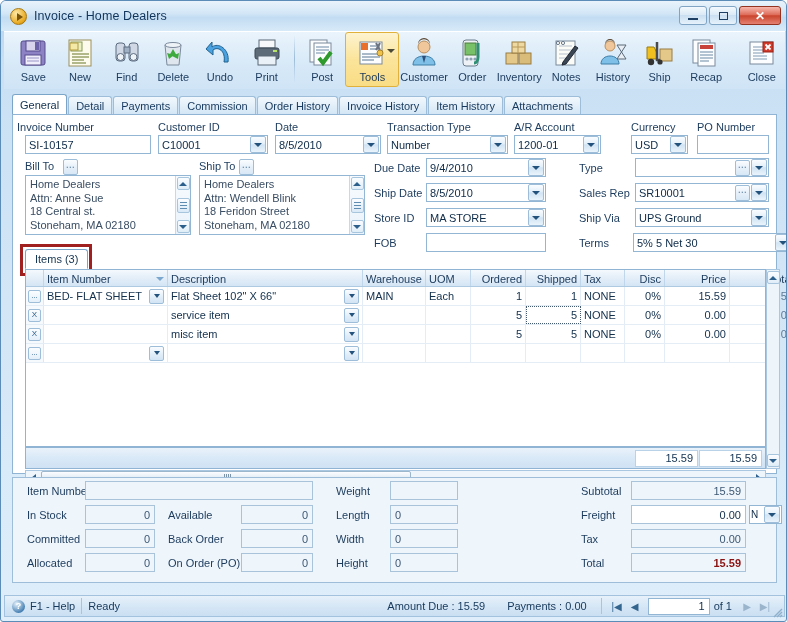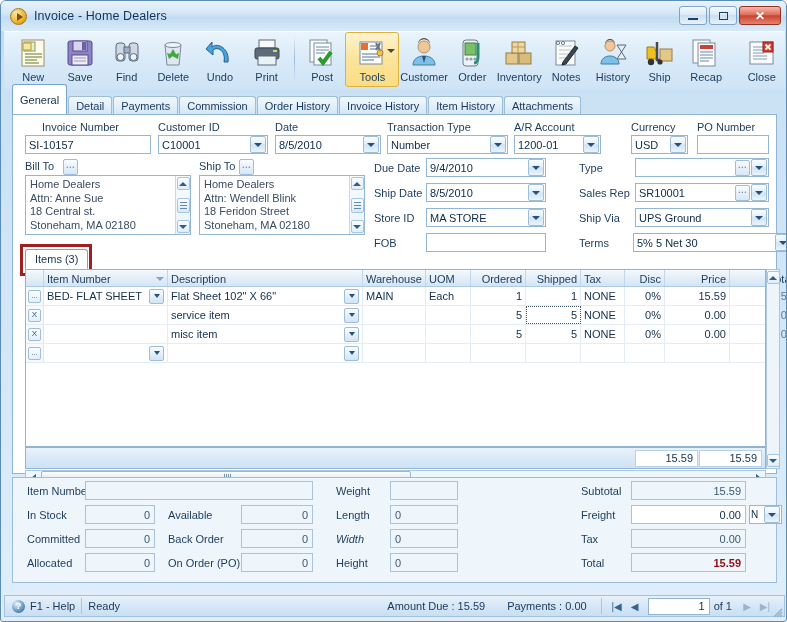--- a/index.html
+++ b/index.html
@@ -84,21 +84,21 @@
     position: absolute; left: 11px; top: 94px; display: flex; align-items: flex-end; height: 20px;
   }
   .tab {
     height: 19px; padding: 0 7px; display: flex; align-items: center;
     font-size: 11px; color: #17395e; cursor: pointer;
     background: linear-gradient(180deg,#f2f8fd 0%,#dfedf8 60%,#d2e5f5 100%);
     border: 1px solid #9dbdd9; border-bottom: none; border-radius: 3px 3px 0 0;
     margin-right: 1px;
   }
   .tab.sel {
-    height: 31px; background: #ffffff; border-color: #7ba5c8;
+    height: 21px; background: #ffffff; border-color: #7ba5c8;
     font-weight: normal; color: #10304f;
   }
 
   
   #panel {
     position: absolute; left: 11px; top: 113px; width: 765px; height: 360px;
     background: #ffffff; border: 1px solid #8fb4d4;
   }
   .lbl { position: absolute; font-size: 11px; color: #1b3a5c; white-space: nowrap; }
   .fld {
@@ -260,40 +260,40 @@
           <span class="gl">✕</span>
         </div>
     </div>
   </div>
 
   <div id="toolbar">
 
     <div class="tbtn">
       <div class="ico">
         <svg width="32" height="32" viewBox="0 0 32 32">
-          <rect x="5" y="3" width="22" height="26" fill="#fdfbee" stroke="#9a8f5e"></rect>
-          <rect x="7" y="5" width="11" height="9" fill="#e8f0c8" stroke="#8a9a55"></rect>
-          <path d="M8 17h17M8 20h17M8 23h12M8 26h14" stroke="#9aa36b" stroke-width="1.4"></path>
-          <rect x="6" y="6" width="8" height="7" fill="#f5e9a8" stroke="#b09a3a"></rect>
-        </svg>
-      </div>
-      <span class="tl">New</span>
-    </div>
-
-    <div class="tbtn">
-      <div class="ico">
-        <svg width="32" height="32" viewBox="0 0 32 32">
           <rect x="4" y="4" width="24" height="24" rx="2" fill="#8d82c4" stroke="#564c8c"></rect>
           <rect x="9" y="4" width="14" height="10" fill="#d8d4ee" stroke="#564c8c"></rect>
           <rect x="18" y="5" width="4" height="8" fill="#6b61a8"></rect>
           <rect x="8" y="18" width="16" height="10" fill="#f0eefa" stroke="#564c8c"></rect>
           <path d="M10 21h12M10 24h12" stroke="#9a93c8" stroke-width="1.2"></path>
         </svg>
       </div>
       <span class="tl">Save</span>
+    </div>
+
+    <div class="tbtn">
+      <div class="ico">
+        <svg width="32" height="32" viewBox="0 0 32 32">
+          <rect x="5" y="3" width="22" height="26" fill="#fdfbee" stroke="#9a8f5e"></rect>
+          <rect x="7" y="5" width="11" height="9" fill="#e8f0c8" stroke="#8a9a55"></rect>
+          <path d="M8 17h17M8 20h17M8 23h12M8 26h14" stroke="#9aa36b" stroke-width="1.4"></path>
+          <rect x="6" y="6" width="8" height="7" fill="#f5e9a8" stroke="#b09a3a"></rect>
+        </svg>
+      </div>
+      <span class="tl">New</span>
     </div>
 
     <div class="tbtn">
       <div class="ico">
         <svg width="32" height="32" viewBox="0 0 32 32">
           <rect x="5" y="6" width="9" height="18" rx="3" fill="#cfd8e4" stroke="#5b6b80"></rect>
           <rect x="18" y="6" width="9" height="18" rx="3" fill="#cfd8e4" stroke="#5b6b80"></rect>
           <rect x="13" y="10" width="6" height="6" fill="#9fb0c4" stroke="#5b6b80"></rect>
           <circle cx="9.5" cy="20" r="3.5" fill="#eef3f8" stroke="#5b6b80"></circle>
           <circle cx="22.5" cy="20" r="3.5" fill="#eef3f8" stroke="#5b6b80"></circle>
@@ -489,21 +489,21 @@
     <div class="tab">
         <span>Item History</span>
       </div>
     <div class="tab">
         <span>Attachments</span>
       </div>
   </div>
 
   <div id="panel">
 
-    <div class="lbl" style="left:29px;top:6px;">Invoice Number</div>
+    <div class="lbl" style="left:4px;top:6px;">Invoice Number</div>
     <div class="lbl" style="left:145px;top:6px;">Customer ID</div>
     <div class="lbl" style="left:262px;top:6px;">Date</div>
     <div class="lbl" style="left:374px;top:6px;">Transaction Type</div>
     <div class="lbl" style="left:501px;top:6px;">A/R Account</div>
     <div class="lbl" style="left:618px;top:6px;">Currency</div>
     <div class="lbl" style="left:684px;top:6px;">PO Number</div>
 
     <div class="fld" style="left:12px;top:20px;width:126px;">SI-10157</div>
     <div class="combo" style="left:145px;top:20px;width:110px;">
       <span class="cv">C10001</span>
@@ -746,21 +746,21 @@
     <div class="rfld" style="left:228px;top:27px;width:72px;">0</div>
     <div class="lbl" style="left:155px;top:55px;">Back Order</div>
     <div class="rfld" style="left:228px;top:51px;width:72px;">0</div>
     <div class="lbl" style="left:155px;top:79px;">On Order (PO)</div>
     <div class="rfld" style="left:228px;top:75px;width:72px;">0</div>
 
     <div class="lbl" style="left:323px;top:7px;">Weight</div>
     <div class="rfld left" style="left:377px;top:3px;width:68px;"></div>
     <div class="lbl" style="left:323px;top:31px;">Length</div>
     <div class="rfld left" style="left:377px;top:27px;width:68px;">0</div>
-    <div class="lbl" style="left:323px;top:55px;font-style:italic;">Width</div>
+    <div class="lbl" style="left:323px;top:55px;">Width</div>
     <div class="rfld left" style="left:377px;top:51px;width:68px;">0</div>
     <div class="lbl" style="left:323px;top:79px;">Height</div>
     <div class="rfld left" style="left:377px;top:75px;width:68px;">0</div>
 
     <div class="lbl" style="left:568px;top:7px;">Subtotal</div>
     <div class="rfld" style="left:618px;top:3px;width:115px;">15.59</div>
 
     <div class="lbl" style="left:568px;top:31px;">Freight</div>
     <div class="rfld white" style="left:618px;top:27px;width:115px;">0.00</div>
     <div class="combo" style="left:736px;top:27px;width:33px;height:19px;">

